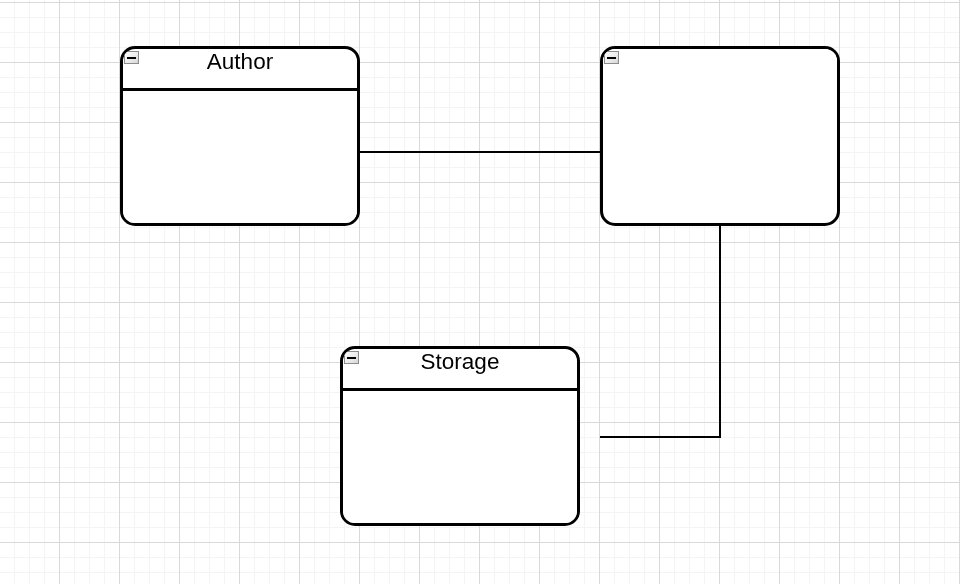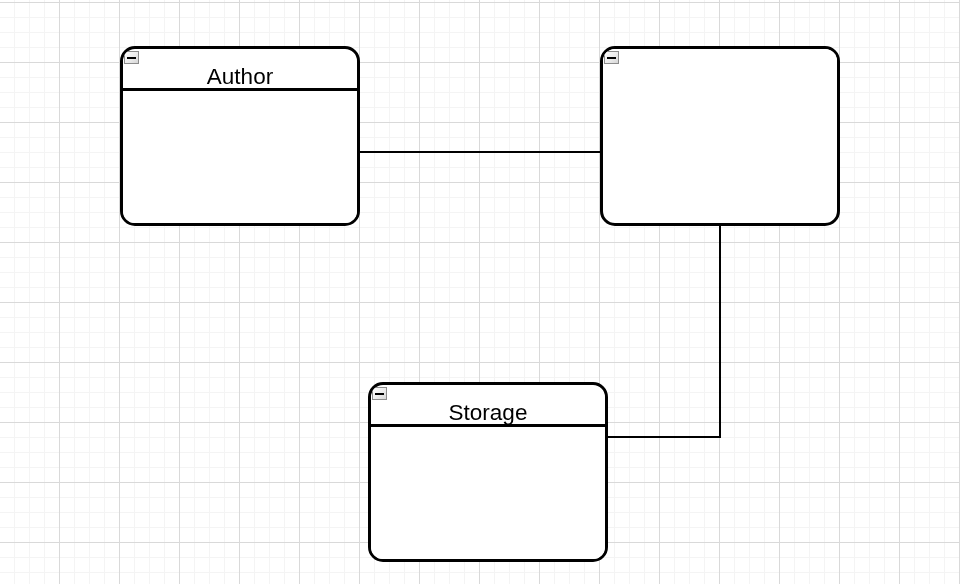--- a/index.html
+++ b/index.html
@@ -48,27 +48,27 @@
     width: 240px;
     height: 180px;
     box-sizing: border-box;
     background: #ffffff;
     border: 3px solid #000000;
     border-radius: 15px;
     overflow: hidden;
   }
   #node-author { left: 120px; top: 46px; }
   #node-book   { left: 600px; top: 46px; }
-  #node-storage{ left: 368px; top: 346px; margin-top: 36px; }
+  #node-storage{ left: 340px; top: 346px; }
 
   .node-header {
     height: 39px;
     border-bottom: 3px solid #000000;
     display: flex;
-    align-items: flex-end;
+    align-items: flex-start;
     justify-content: center;
   }
   .node-label {
     font-size: 22.5px;
     line-height: 1;
     color: #000000;
     white-space: nowrap;
     padding-top: 2px;
   }
   .node-body {

